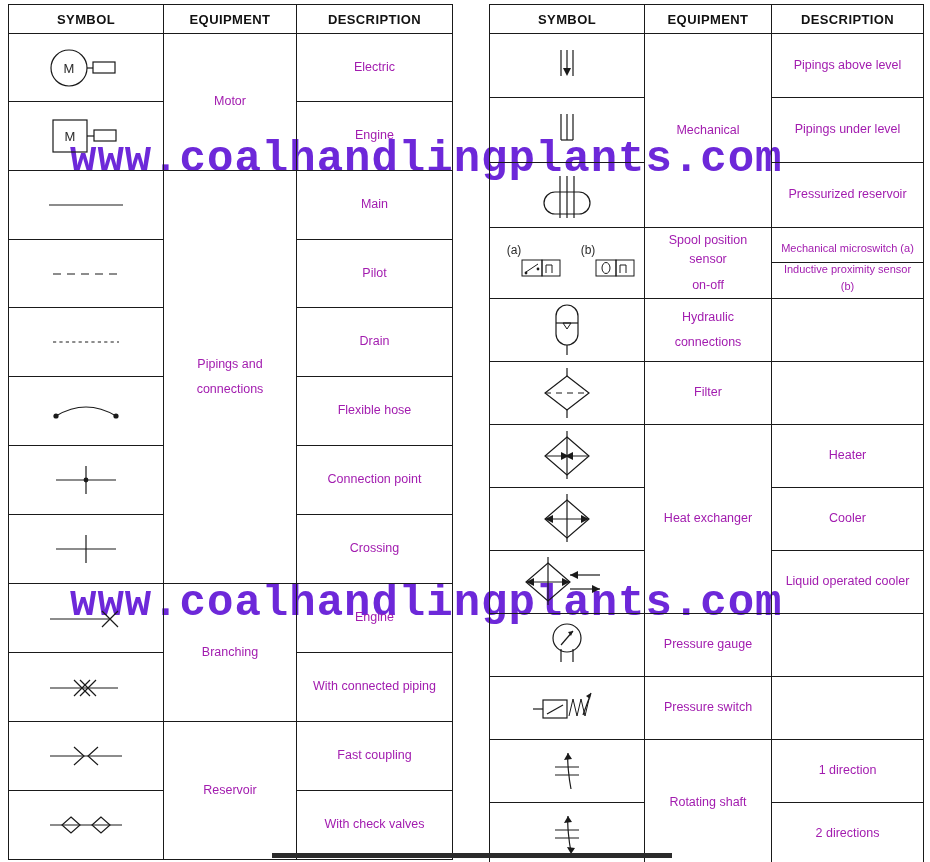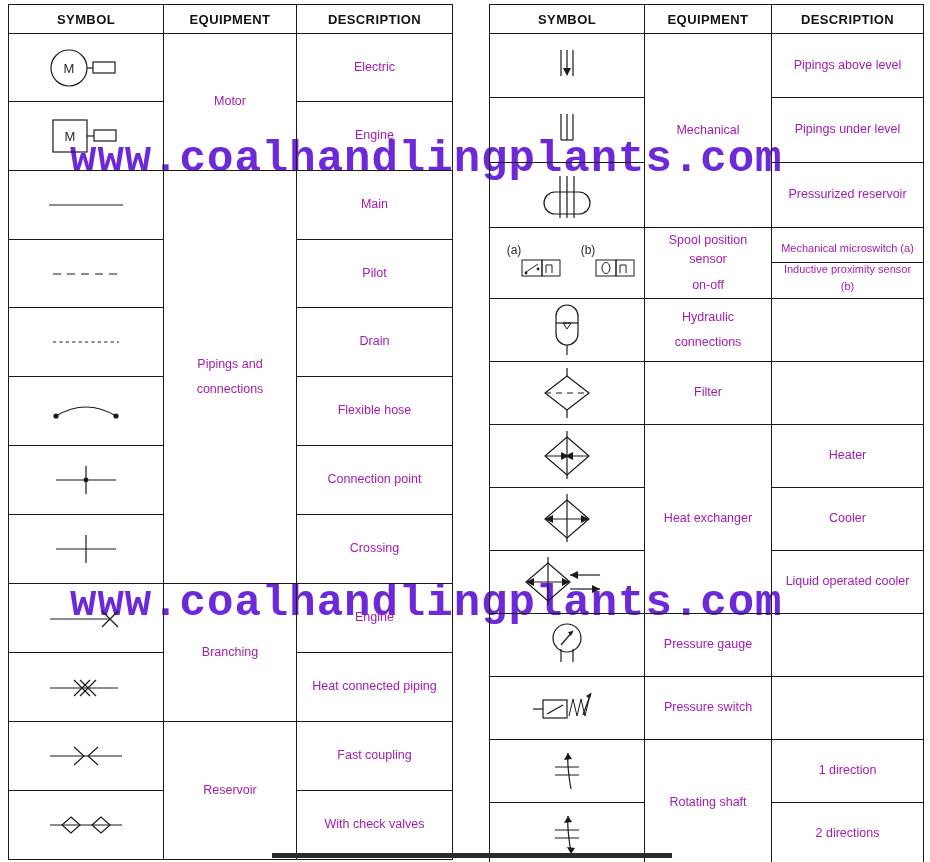--- a/index.html
+++ b/index.html
@@ -286,21 +286,21 @@
       <td>
         <div class="cell-sym">
           <svg width="120" height="30" viewBox="0 0 120 30" aria-hidden="true">
             <path class="stroke" d="M24 16 H92"></path>
             <path class="stroke" d="M48 8 L64 24 M64 8 L48 24"></path>
             <path class="stroke" d="M54 8 L70 24 M70 8 L54 24"></path>
           </svg>
         </div>
       </td>
       <td>
-        <span class="cell-text">Heat connected piping</span>
+        <span class="cell-text">With connected piping</span>
       </td>
     </tr>
 
     <tr style="height:69px">
       <td>
         <div class="cell-sym">
           <svg width="120" height="28" viewBox="0 0 120 28" aria-hidden="true">
             <path class="stroke" d="M24 14 H96"></path>
             <path class="stroke" d="M48 5 L58 14 L48 23"></path>
             <path class="stroke" d="M72 5 L62 14 L72 23"></path>

